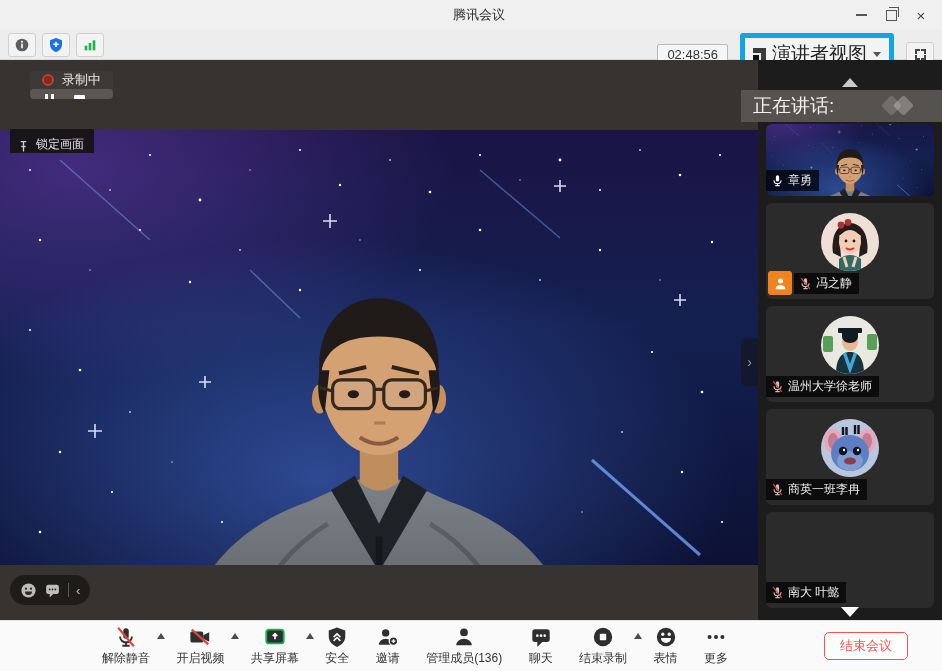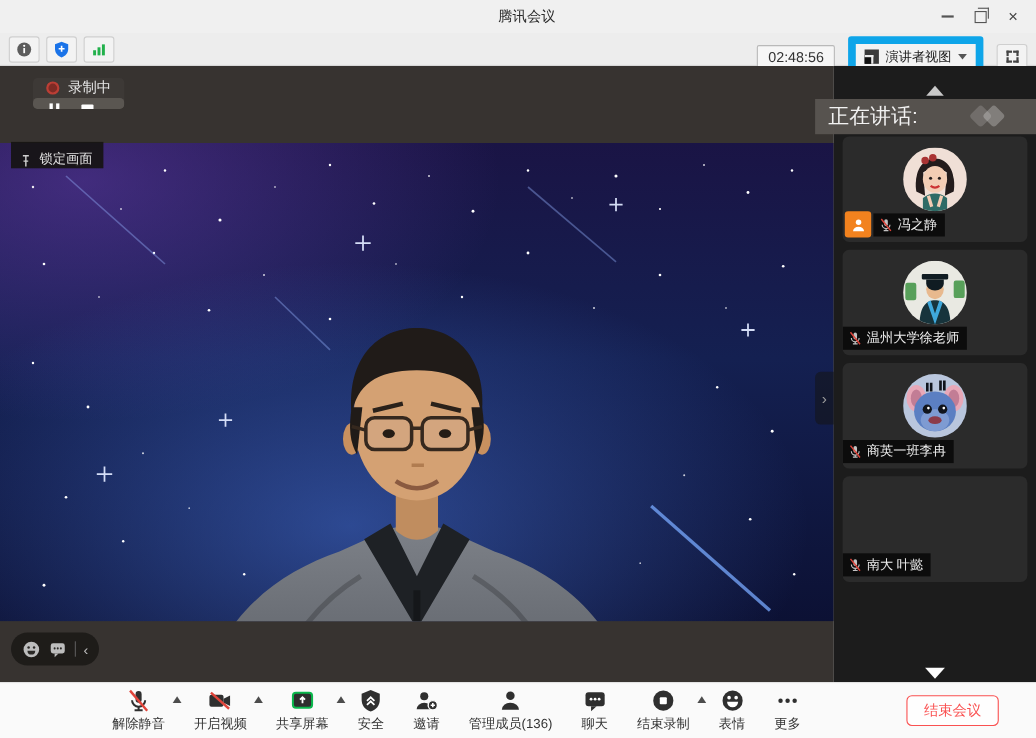--- a/index.html
+++ b/index.html
@@ -21,22 +21,22 @@
 
   
   .topbar{position:absolute;left:0;top:30px;width:942px;height:30px;background:#ededed;
           border-bottom:1px solid #d8d8d8;box-sizing:border-box;}
   .topbar-left{position:absolute;left:8px;top:3px;display:flex;gap:6px;}
   .tool-ic{width:26px;height:22px;border:1px solid #cfcfcf;border-radius:3px;background:#f3f3f3;
            display:flex;align-items:center;justify-content:center;}
   .topbar-right{position:absolute;right:8px;top:3px;display:flex;gap:12px;align-items:center;}
   .timer-box{border:1px solid #b9b9b9;border-radius:2px;background:#f6f6f6;color:#333;
              font-size:13px;padding:2px 9px;}
-  .viewbtn{display:flex;align-items:center;gap:6px;border:7px solid #0ea5e9;border-radius:3px;
-           background:#f3f3f3;padding:3px 8px;color:#222;font-size:12px;font-family:Liberation Mono, monospace;}
+  .viewbtn{display:flex;align-items:center;gap:6px;border:5px solid #0ea5e9;border-radius:3px;
+           background:#f3f3f3;padding:3px 8px;color:#222;font-size:19px;font-family:Liberation Mono, monospace;}
   .layout-ic{width:13px;height:13px;position:relative;background:#3a3a3a;}
   .layout-ic:before{content:"";position:absolute;left:0;bottom:0;width:6px;height:6px;background:#111;
       border-top:2px solid #ededed;border-right:2px solid #ededed;box-sizing:content-box;}
   .caret-down{width:0;height:0;border-left:4px solid transparent;border-right:4px solid transparent;
               border-top:5px solid #555;}
   .fsbtn{width:26px;height:22px;border:1px solid #cfcfcf;border-radius:3px;background:#f3f3f3;
          display:flex;align-items:center;justify-content:center;}
   .fs-ic{width:11px;height:11px;position:relative;}
   .fs-ic:before,.fs-ic:after{content:"";position:absolute;width:3px;height:3px;}
   .fs-ic:before{left:0;top:0;border-left:2px solid #444;border-top:2px solid #444;
@@ -353,20 +353,33 @@
     <div class="speaking-bar">
       <span class="txt">正在讲话:</span>
       <span class="logo-dia">
           <i></i>
           <i></i>
         </span>
     </div>
 
     <div class="tiles">
 
+      <div class="tile video-tile">
+        <svg width="168" height="72" viewBox="0 0 168 72" preserveAspectRatio="none">
+          <svg width="168" height="72" viewBox="0 0 758 435" preserveAspectRatio="xMidYMid slice">
+              <use href="#scene"></use>
+            </svg>
+        </svg>
+        <div class="nametag">
+          <svg width="13" height="13" viewBox="0 0 24 24" style="color:#fff">
+              <use href="#ic-mic"></use>
+            </svg>
+          <span>章勇</span>
+        </div>
+      </div>
 
       <div class="tile">
         <div class="avatar-wrap">
           <div class="avatar">
             <svg width="58" height="58" viewBox="0 0 58 58">
               <rect width="58" height="58" fill="#f0dfd6"></rect>
               <path d="M13 38 C9 22 18 10 29 10 C40 10 49 22 45 38 C45 24 40 20 29 20 C18 20 13 24 13 38 Z" fill="#241c1c"></path>
               <path d="M12 40 C10 28 14 22 18 20 L20 44 Z" fill="#241c1c"></path>
               <path d="M46 40 C48 28 44 22 40 20 L38 44 Z" fill="#241c1c"></path>
               <ellipse cx="29" cy="29" rx="11" ry="12" fill="#f3cdb4"></ellipse>

